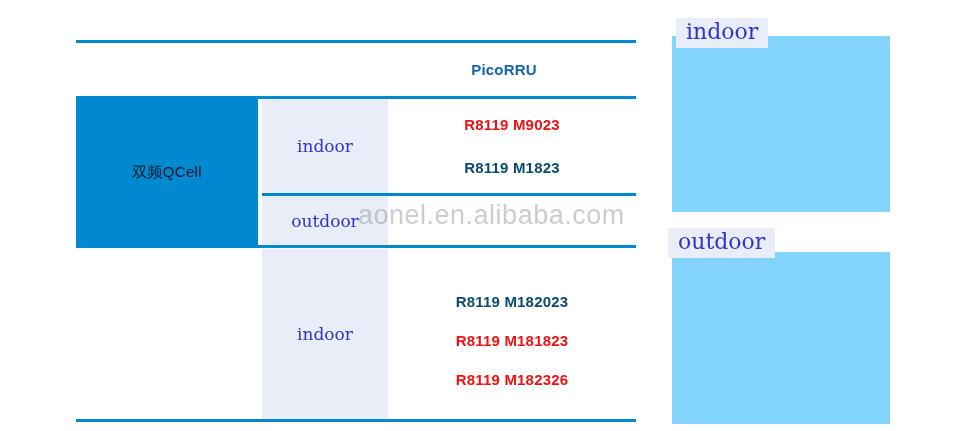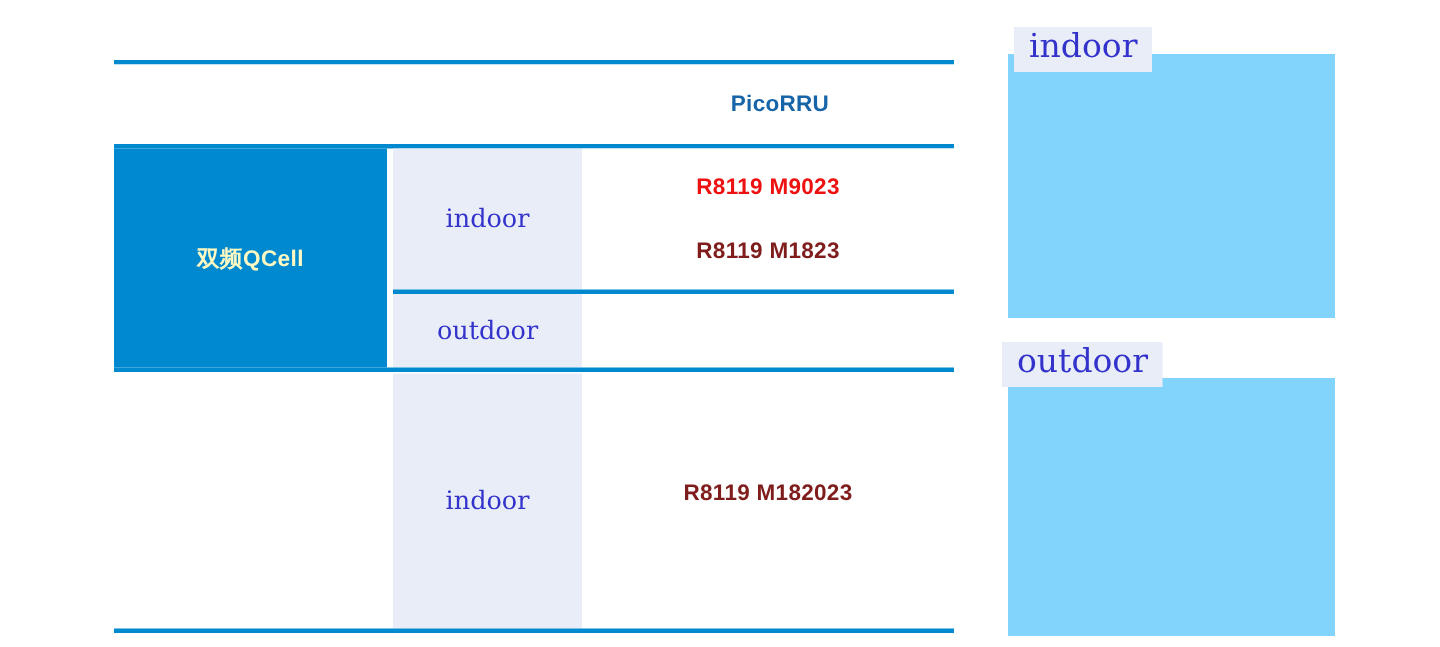--- a/index.html
+++ b/index.html
@@ -45,21 +45,21 @@
   .header-row {
     position: absolute;
     left: 0;
     top: 3px;
     width: 560px;
     height: 53px;
     background: #ffffff;
   }
   .header-pico {
     position: absolute;
-    left: 320px;
+    left: 304px;
     top: 0;
     width: 248px;
     height: 53px;
     display: flex;
     align-items: center;
     justify-content: center;
     color: #1565A8;
     font-size: 15px;
     font-weight: bold;
     letter-spacing: 0.2px;
@@ -85,23 +85,23 @@
   .cat-cell {
     position: absolute;
     left: 0;
     top: 0;
     width: 182px;
     height: 100%;
     background: #0089CF;
     display: flex;
     align-items: center;
     justify-content: center;
-    color: #fef9c3;
+    color: #0f172a;
     font-size: 15px;
-    font-weight: bold;
+    font-weight: normal;
     letter-spacing: 0.3px;
   }
 
   .sub-wrap {
     position: absolute;
     left: 186px;
     top: 0;
     width: 374px;
     height: 100%;
   }
@@ -139,21 +139,21 @@
     align-items: center;
     justify-content: center;
   }
   .model {
     font-size: 15px;
     font-weight: bold;
     letter-spacing: 0.2px;
     line-height: 1;
   }
   .model-red  { color: #EE1111; text-align: center; }
-  .model-blue { color: #7f1d1d; }
+  .model-blue { color: #0c4a6e; }
 
   .sub-divider {
     position: absolute;
     left: 0;
     width: 374px;
     height: 3px;
     background: #0089CF;
   }
 
   
@@ -239,30 +239,33 @@
 
       <div class="table-rule" style="top:146px;"></div>
 
       <div class="group group-tri">
 
         <div class="sub-wrap">
           <div class="sub-row" style="top:0px; height:170px;">
             <div class="place-cell">indoor</div>
             <div class="models-cell">
               <div class="model model-blue" style="margin-bottom:24px;margin-top:13px;">R8119 M182023</div>
+              <div class="model model-red" style="margin-bottom:24px;">R8119 M181823</div>
+              <div class="model model-red">R8119 M182326</div>
             </div>
           </div>
         </div>
       </div>
 
     </div>
 
     <div class="table-rule rule-bottom"></div>
   </div>
 
+  <div class="watermark">aonel.en.alibaba.com</div>
 
   <div class="photo-block photo-indoor">
     <div class="photo-bg"></div>
     <svg width="218" height="176" viewBox="0 0 218 176">
       <defs>
         <radialGradient id="discTop" cx="50%" cy="42%" r="62%">
           <stop offset="0%" stop-color="#ffffff"></stop>
           <stop offset="62%" stop-color="#fbfbfb"></stop>
           <stop offset="100%" stop-color="#d8dadd"></stop>
         </radialGradient>

